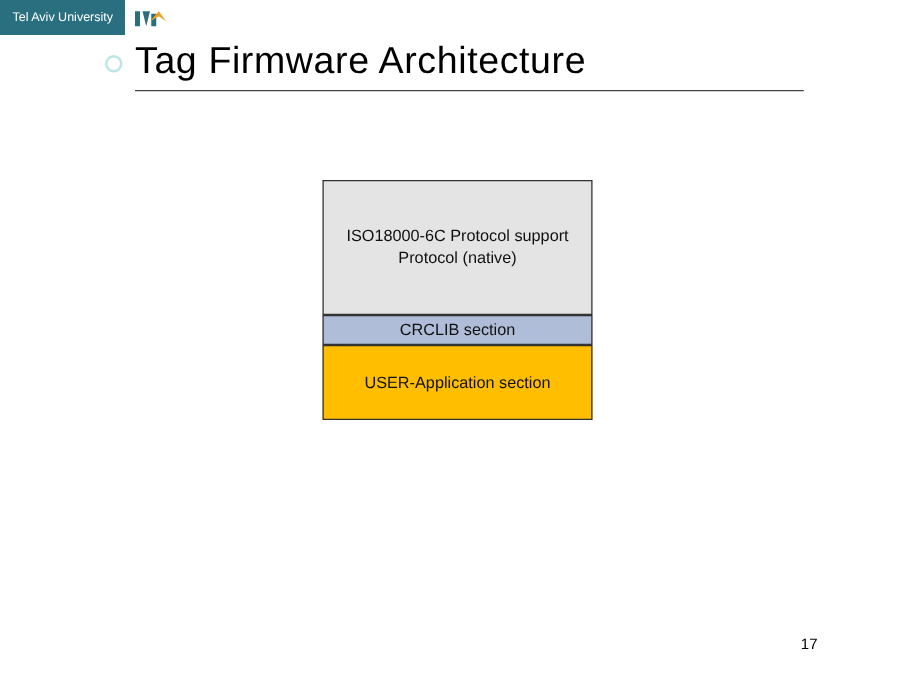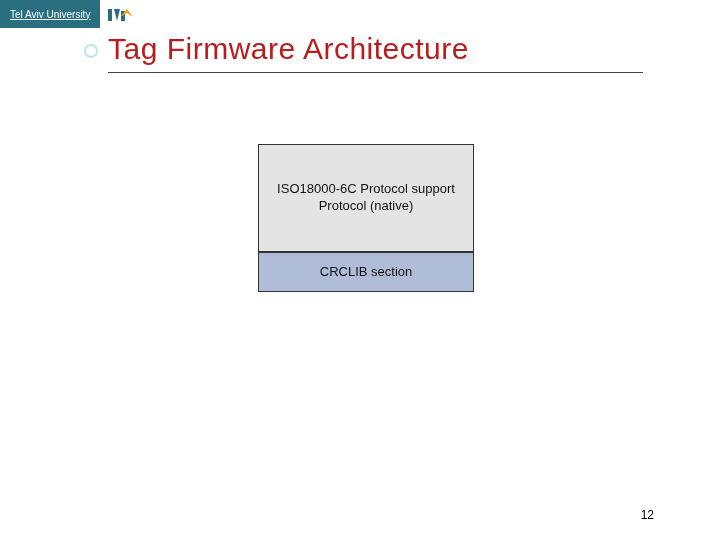--- a/index.html
+++ b/index.html
@@ -20,21 +20,20 @@
       height: 28px;
     }
     .brand-bar {
       background: #2a6f80;
       color: #ffffff;
       font-size: 10px;
       padding: 4px 10px;
       height: 100%;
       display: flex;
       align-items: center;
-      text-decoration: underline;
     }
     .brand-logo {
       background: #ffffff;
       padding: 0 6px;
       height: 100%;
       display: flex;
       align-items: center;
       gap: 2px;
     }
     .brand-logo svg { display: block; }
@@ -49,21 +48,21 @@
       position: absolute;
       left: -24px;
       top: 12px;
       width: 14px;
       height: 14px;
       border: 2px solid #bfe6e6;
       border-radius: 50%;
     }
     .title-text {
       font-size: 30px;
-      color: #b91c1c;
+      color: #000000;
       letter-spacing: 0.5px;
     }
     .title-underline {
       height: 1px;
       background: #444;
       margin-top: 6px;
       width: 535px;
     }
 
     .diagram {
@@ -78,21 +77,21 @@
       font-size: 13px;
       color: #111;
       display: flex;
       flex-direction: column;
       justify-content: center;
       align-items: center;
       line-height: 1.3;
       padding: 4px 6px;
     }
     .layer.iso   { background: #e4e4e4; height: 108px; }
-    .layer.crc   { background: #b0bdd8; height: 40px; }
+    .layer.crc   { background: #b0bdd8; height: 24px; }
     .layer.user  { background: #ffbf00; height: 60px; }
     .layer.wipr  { background: #ffff00; height: 62px; }
 
     .page-number {
       position: absolute;
       bottom: 18px;
       right: 66px;
       font-size: 12px;
       color: #000;
     }
@@ -117,15 +116,16 @@
   <div class="title-text">Tag Firmware Architecture</div>
   <div class="title-underline"></div>
 </div>
 
 <div class="diagram">
   <div class="layer iso">
     <span>ISO18000-6C Protocol support</span>
     <span>Protocol (native)</span>
   </div>
   <div class="layer crc">CRCLIB section</div>
+  <div class="layer user">USER-Application section</div>
 </div>
 
-<div class="page-number">12</div>
+<div class="page-number">17</div>
 
 </body></html>

